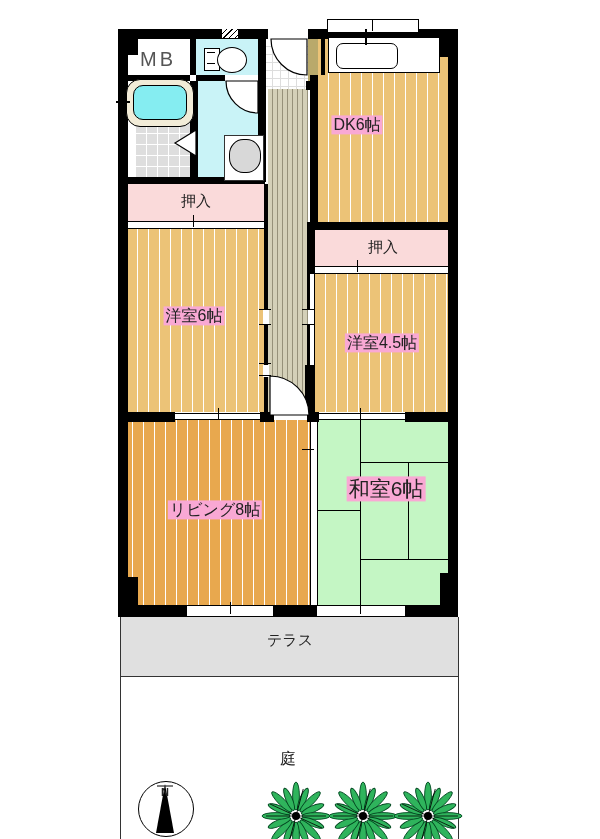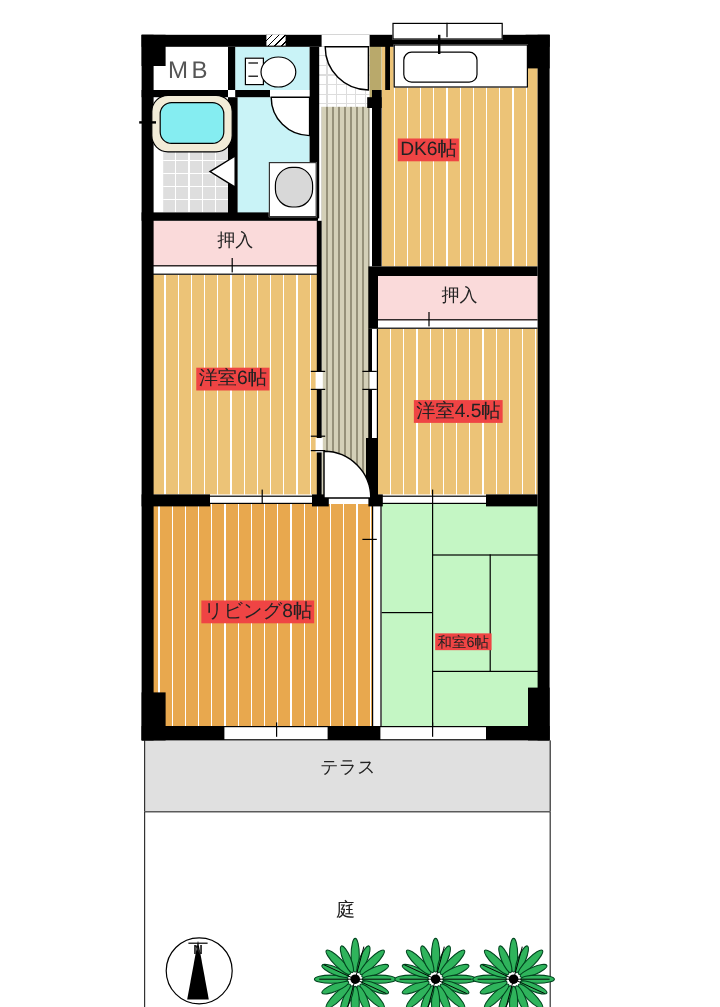--- a/index.html
+++ b/index.html
@@ -12,21 +12,21 @@
           font-family:"Liberation Sans","DejaVu Sans",sans-serif;margin-top:17px;}
   .abs{position:absolute;}
   .fill{position:absolute;z-index:1;}
   .thin{position:absolute;z-index:2;background:#000;}
   .wall{position:absolute;z-index:3;background:var(--wall);}
   .gap{position:absolute;z-index:4;background:#fff;}
   .fx{position:absolute;z-index:5;}
   .tick{position:absolute;z-index:6;background:#000;}
   .tick.v{width:1px;height:12px;}
   .tick.h{width:12px;height:1px;}
-  .label{position:absolute;z-index:8;background:#ef4444;color:#222;padding:0 2px;
+  .label{position:absolute;z-index:8;background:#f9a8d4;color:#222;padding:0 2px;
          white-space:nowrap;transform:translate(-50%,-50%);line-height:1.2;}
   .wood{background:repeating-linear-gradient(to right,var(--wood) 0 10px,#fff 10px 11px);}
   .living-wood{background:repeating-linear-gradient(to right,var(--living-wood) 0 10px,#fff 10px 11px);}
   .tatami{background:var(--tatami);}
   .pink{background:var(--closet-pink);}
   .cyan{background:var(--water-cyan);}
   .corridor-floor{background:repeating-linear-gradient(to right,var(--corridor-tan) 0 4px,var(--corridor-line) 4px 5px);}
   .tiles{background-color:var(--tile-gray);
     background-image:repeating-linear-gradient(to right,transparent 0 10px,#fff 10px 11px),
                      repeating-linear-gradient(to bottom,transparent 0 10px,#fff 10px 11px);}
@@ -189,18 +189,18 @@
 
   <div class="fx" style="left:138px;top:764px;width:54px;height:54px;border:1px solid #000;border-radius:50%;background:#fff;z-index:6;"></div>
 
   <div class="label" style="left:158px;top:42px;font-size:20px;color:#555;letter-spacing:3px;background:transparent;">MB</div>
   <div class="label" style="left:357px;top:108px;font-size:16px;">DK6帖</div>
   <div class="label" style="left:196px;top:184px;font-size:15px;background:transparent;">押入</div>
   <div class="label" style="left:194px;top:299px;font-size:16px;">洋室6帖</div>
   <div class="label" style="left:383px;top:230px;font-size:15px;background:transparent;">押入</div>
   <div class="label" style="left:382px;top:326px;font-size:16px;">洋室4.5帖</div>
   <div class="label" style="left:215px;top:493px;font-size:16px;">リビング8帖</div>
-  <div class="label" style="left:386px;top:518px;font-size:12px;">和室6帖</div>
+  <div class="label" style="left:386px;top:472px;font-size:21px;">和室6帖</div>
   <div class="label" style="left:290px;top:623px;font-size:15px;background:transparent;">テラス</div>
   <div class="label" style="left:288px;top:742px;font-size:16px;background:transparent;">庭</div>
   <div class="label" style="left:165px;top:776px;font-size:11px;font-weight:bold;background:transparent;z-index:9;">N</div>
 
 </div>
 
 </body></html>

